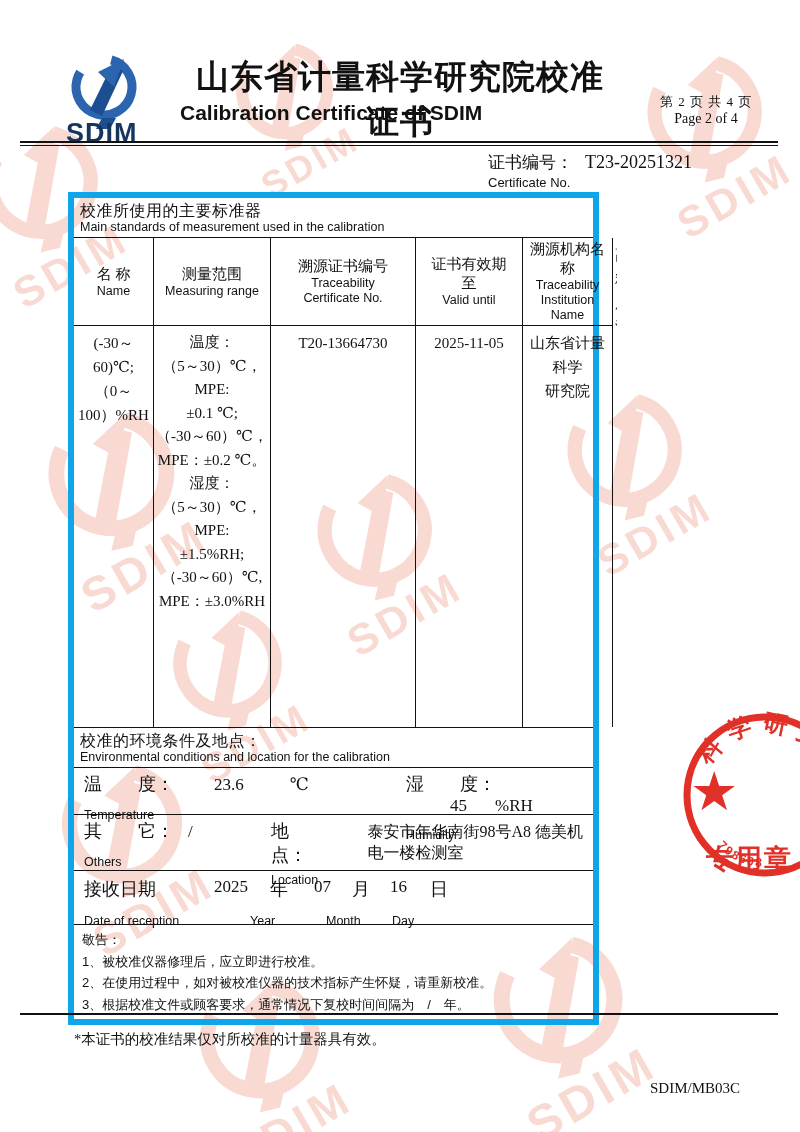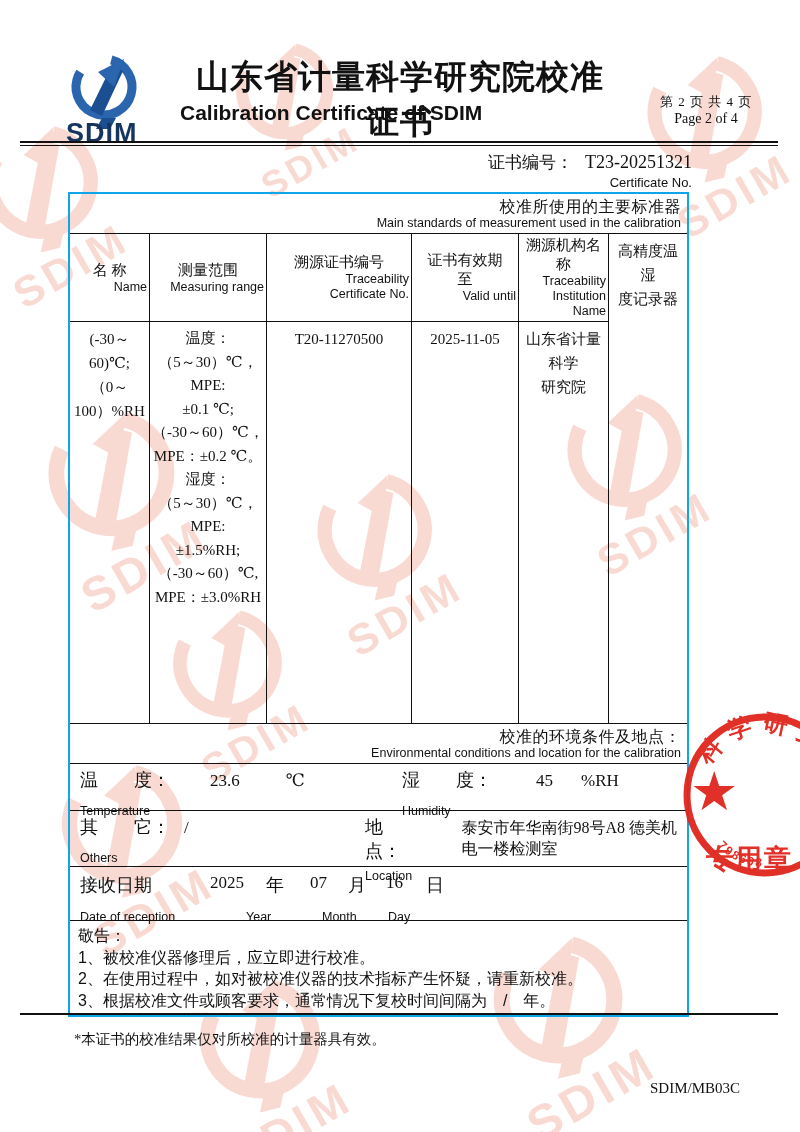--- a/index.html
+++ b/index.html
@@ -2,21 +2,21 @@
 <html><head>
 <meta charset="utf-8">
 <style>
   * { margin:0; padding:0; box-sizing:border-box; }
   html,body { background:#ffffff; }
   .page {
     position:relative; width:800px; height:1132px; margin:0 auto;
     background:#ffffff; overflow:hidden;
     font-family:"Liberation Serif","DejaVu Serif",serif; color:#111;
   }
-  .sans { font-family:"Liberation Sans","DejaVu Sans",sans-serif;text-align:right; }
+  .sans { font-family:"Liberation Sans","DejaVu Sans",sans-serif; }
   .pre { white-space:pre-line; }
 
   
   .wm { position:absolute; width:200px; height:200px; transform:rotate(-14deg); opacity:.55; pointer-events:none; }
 
   
   .logo { position:absolute; left:56px; top:50px; width:120px; height:96px; }
   .title-cn { position:absolute; left:180px; top:55px; width:440px; text-align:center;
               font-size:33px; font-weight:bold; letter-spacing:1px; }
   .title-en { position:absolute; left:180px; top:101px; width:440px; text-align:left;
@@ -25,21 +25,21 @@
   .pageinfo .cn { font-size:13px; letter-spacing:1px; }
   .pageinfo .en { font-size:14px; font-weight:normal; }
   .dline { position:absolute; left:20px; top:141px; width:758px; height:5px;
            border-top:2.5px solid #111; border-bottom:1px solid #111; }
   .certno { position:absolute; left:488px; top:151px; }
   .certno .l1 { font-size:17px; }
   .certno .l1 b { font-weight:normal; margin-left:12px; font-size:18px; }
   .certno .l2 { font-size:13px; margin-top:1px; }
 
   
-  .doc { position:absolute; left:68px; top:192px; width:621px; border:2px solid #0ea5e9; background:transparent; }
+  .doc { position:absolute; left:68px; top:192px; width:531px; border:6px solid #0ea5e9; background:transparent; }
   .secline { border-bottom:1px solid #111; padding:3px 6px 2px 6px; }
   .secline .cn { font-size:16px; line-height:19px; letter-spacing:.5px; }
   .secline .en { font-size:12.5px; line-height:15px; }
 
   .grid { display:grid; grid-template-columns:80px 117px 145px 107px 90px auto;
           grid-template-rows:88px 401px; border-bottom:1px solid #111; }
   .cell { border-right:1px solid #111; text-align:center; padding:3px 2px; overflow:hidden; }
   .cell:nth-child(6n) { border-right:none; }
   .hcell { border-bottom:1px solid #111; display:flex; flex-direction:column; justify-content:center; }
   .hcell .cn { font-size:15px; line-height:19px; }
@@ -57,21 +57,21 @@
   .temp-val { margin-left:40px; } .temp-unit { margin-left:46px; }
   .hum-val { margin-left:44px; }  .hum-unit { margin-left:28px; }
   .oth-val { margin-left:14px; }
   .locflex { display:flex;justify-content:center; }
   .locval { width:252px; font-size:16px; line-height:21px; margin-left:16px; margin-top:2px; }
 
   .recrow { position:relative; height:54px; border-bottom:1px solid #111; }
   .recrow span { position:absolute; white-space:nowrap; }
   .rc1 { top:6px; }  .rc2 { top:31px; }
 
-  .remarks { padding:4px 8px; font-size:16px; line-height:21.5px;
+  .remarks { padding:4px 8px; font-size:13px; line-height:21.5px;
              font-family:"Liberation Sans","DejaVu Sans",sans-serif; }
 
   
   .botline { position:absolute; left:20px; top:1013px; width:758px; height:1.5px; background:#111; }
   .notes { position:absolute; left:74px; top:1028px; font-size:14.5px; line-height:23px; }
   .doccode { position:absolute; left:650px; top:1080px; font-size:15px; }
 
   
   .stamp { position:absolute; left:678px; top:708px; width:175px; height:175px; z-index:5; opacity:.95; }
 </style>
@@ -190,21 +190,21 @@
       <div class="cell dcell u pre">温度：
 （5～30）℃，MPE:
 ±0.1 ℃;
 （-30～60）℃，
 MPE：±0.2 ℃。
 湿度：
 （5～30）℃，MPE:
 ±1.5%RH;
 （-30～60）℃,
 MPE：±3.0%RH</div>
-      <div class="cell dcell">T20-11270500</div>
+      <div class="cell dcell">T20-13664730</div>
       <div class="cell dcell">2025-11-05</div>
       <div class="cell dcell pre">山东省计量科学
 研究院</div>
     </div>
 
     <div class="secline">
       <div class="cn sans">校准的环境条件及地点：</div>
       <div class="en sans">Environmental conditions and location for the calibration</div>
     </div>
 

